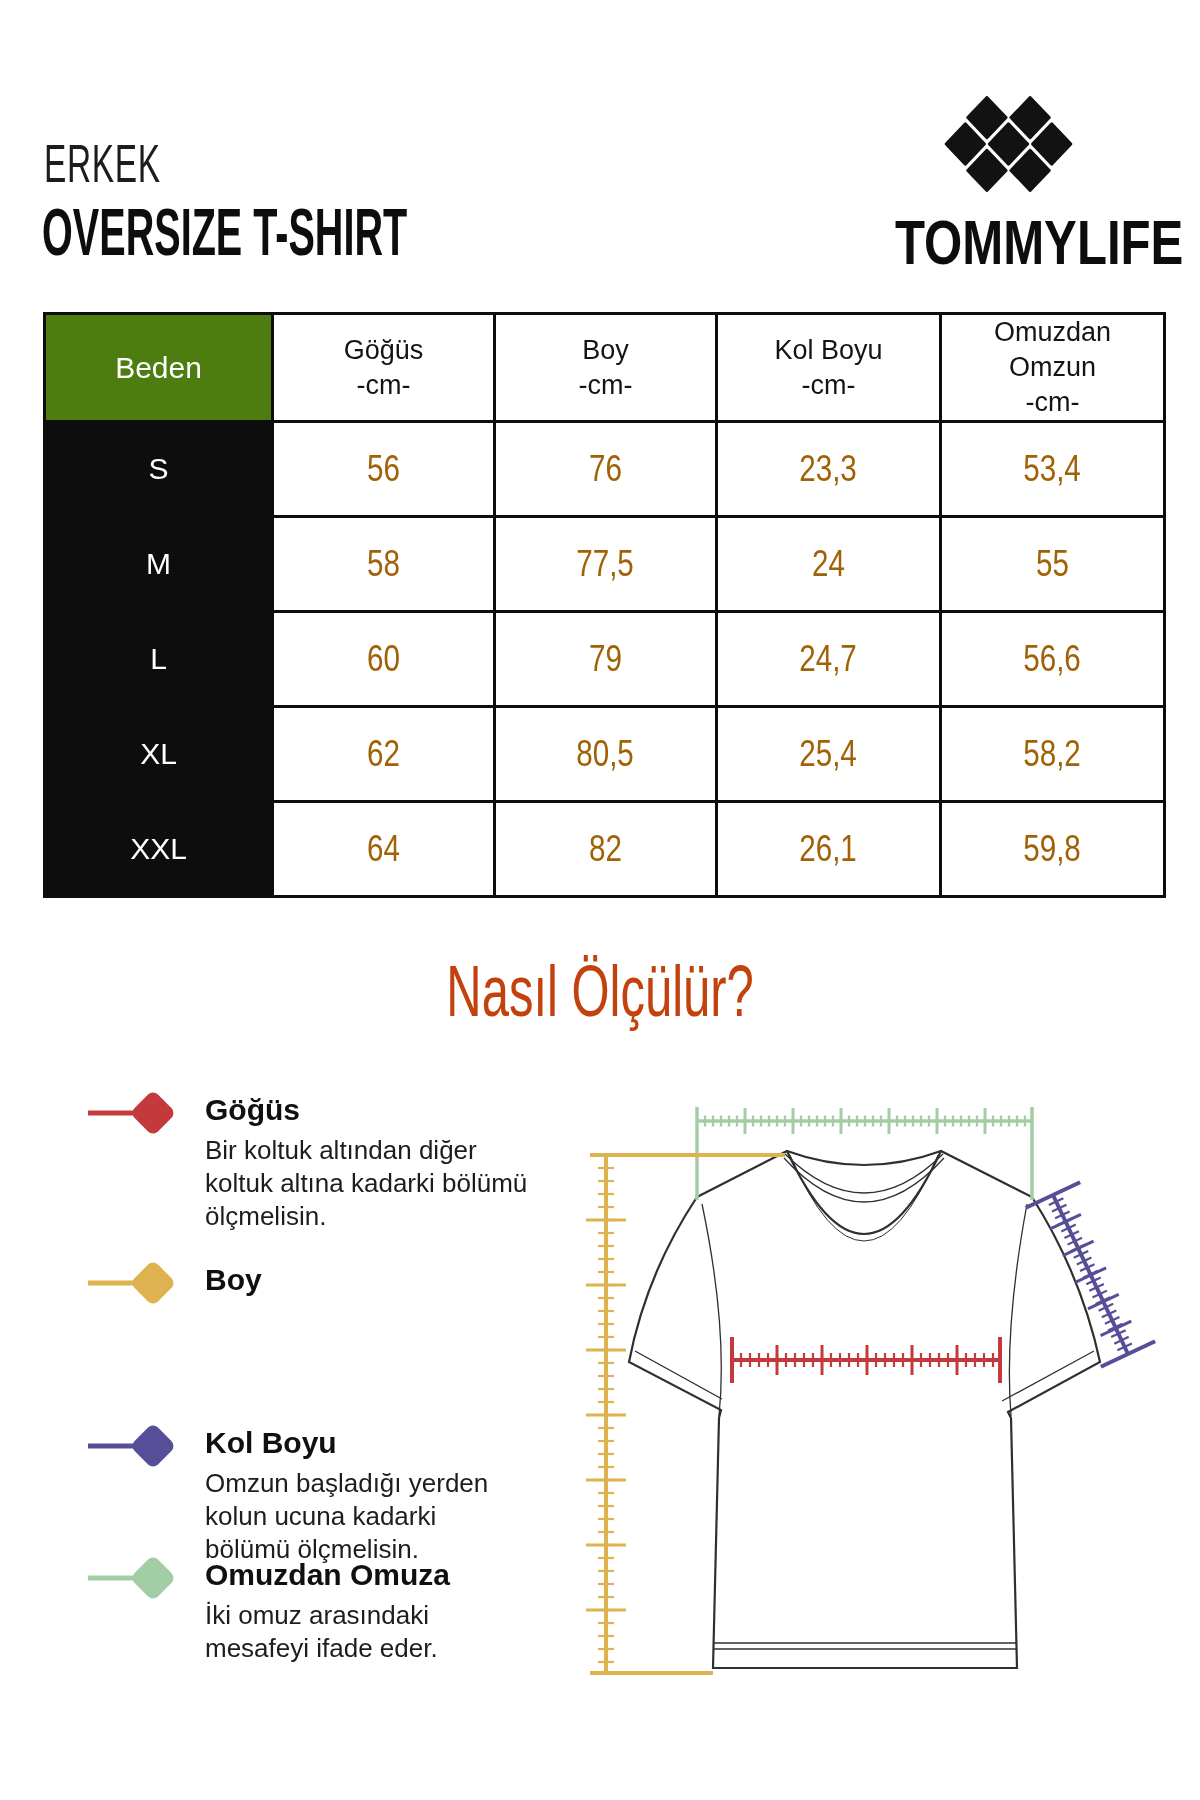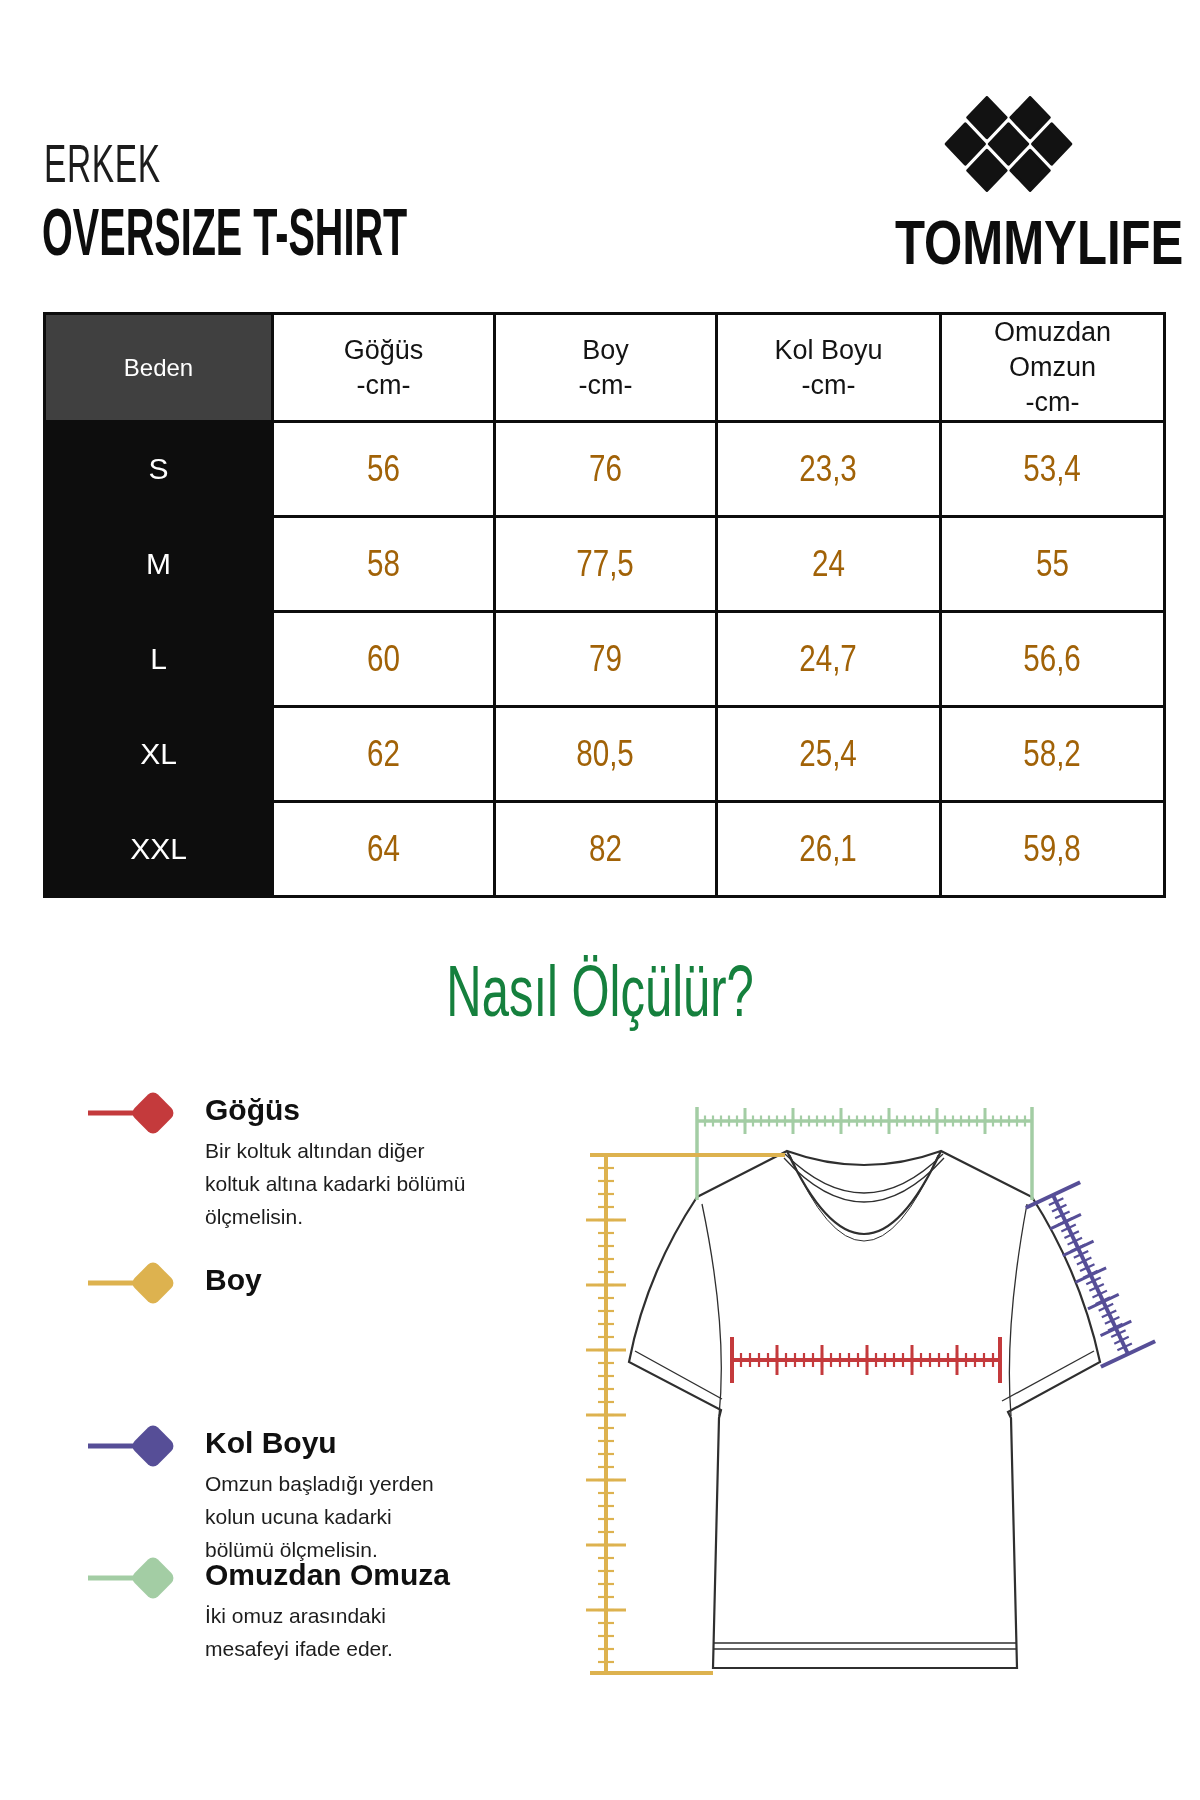--- a/index.html
+++ b/index.html
@@ -14,35 +14,35 @@
   .brand-block{position:absolute;left:863px;top:96px;width:290px;}
   .brand-logo{display:block;margin:0 auto;}
   .brand-name{margin-top:14px;font-size:63px;font-weight:700;color:#0d0d0d;
               transform:scaleX(.78);transform-origin:center top;white-space:nowrap;}
 
   
   .size-table{position:absolute;left:43px;top:312px;width:1120px;border-collapse:collapse;table-layout:fixed;}
   .size-table td,.size-table th{border:3px solid #0d0d0d;text-align:center;vertical-align:middle;padding:0;}
   .size-table th{font-weight:400;}
   .col-head{background:#fff;font-size:27px;line-height:1.3;color:#141414;white-space:pre-line;height:93px;}
-  .corner{background:#404040;color:#fff;font-size:24px;}
+  .corner{background:#4d7c0f;color:#fff;font-size:30px;}
   .size-cell{background:#0d0d0d;color:#fff;font-size:30px;height:92px;}
   .val-cell{background:#fff;font-size:37px;color:#a16207;}
   .cond{display:inline-block;transform:scaleX(.80);transform-origin:center;}
 
   
   .measure-heading{position:absolute;left:0;top:950px;width:1200px;text-align:center;
-                   font-size:72px;font-weight:400;color:#15803d;}
+                   font-size:72px;font-weight:400;color:#c2410c;}
   .measure-heading>span{display:inline-block;transform:scaleX(.68);transform-origin:center top;white-space:nowrap;}
 
   .legend-item{position:absolute;left:85px;display:flex;align-items:flex-start;}
   .legend-marker{flex:0 0 auto;margin-top:0;}
   .legend-text{margin-left:10px;width:400px;}
   .legend-title{font-size:30px;font-weight:700;color:#101010;margin-top:8px;line-height:1.1;}
-  .legend-desc{margin-top:8px;font-size:21px;line-height:33px;color:#1d1d1d;white-space:pre-line;}
+  .legend-desc{margin-top:8px;font-size:26px;line-height:33px;color:#1d1d1d;white-space:pre-line;}
 
   .drawing{position:absolute;left:500px;top:1080px;}
   .shirt-line{fill:none;stroke:#2f2f2f;}
 </style>
 </head>
 <body>
 
 <div class="page">
 
   <div class="category">ERKEK</div>

